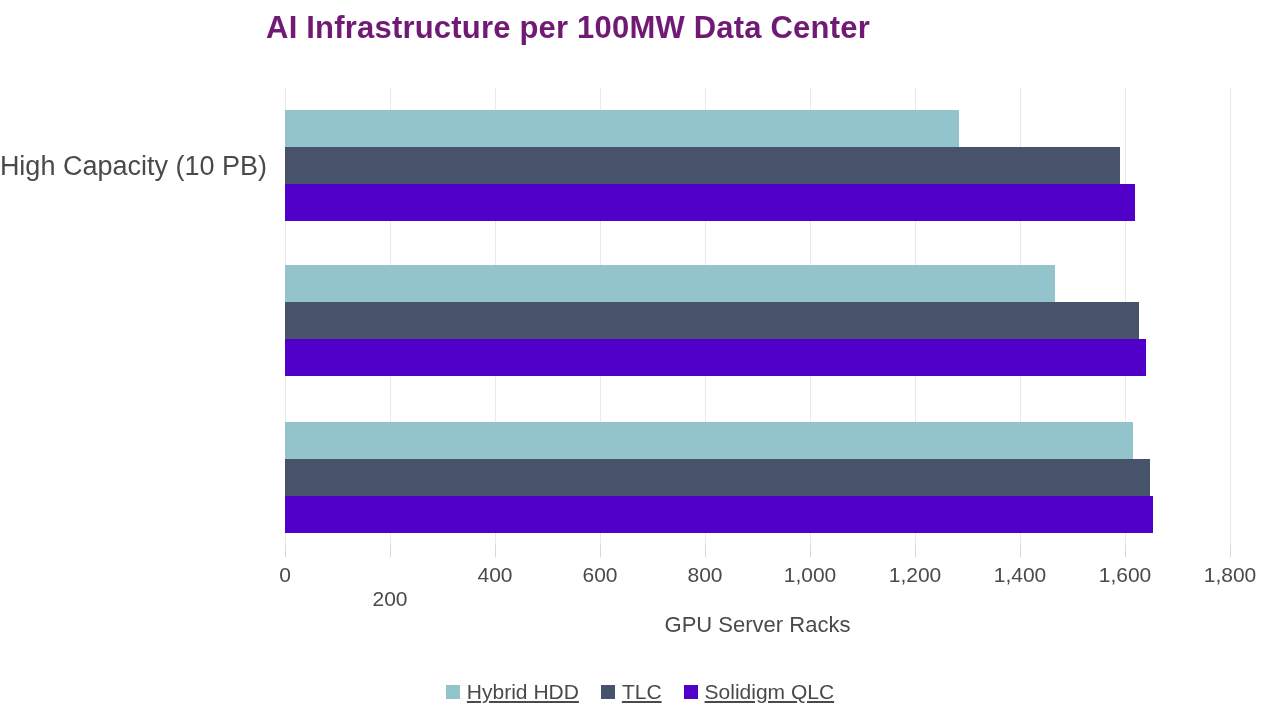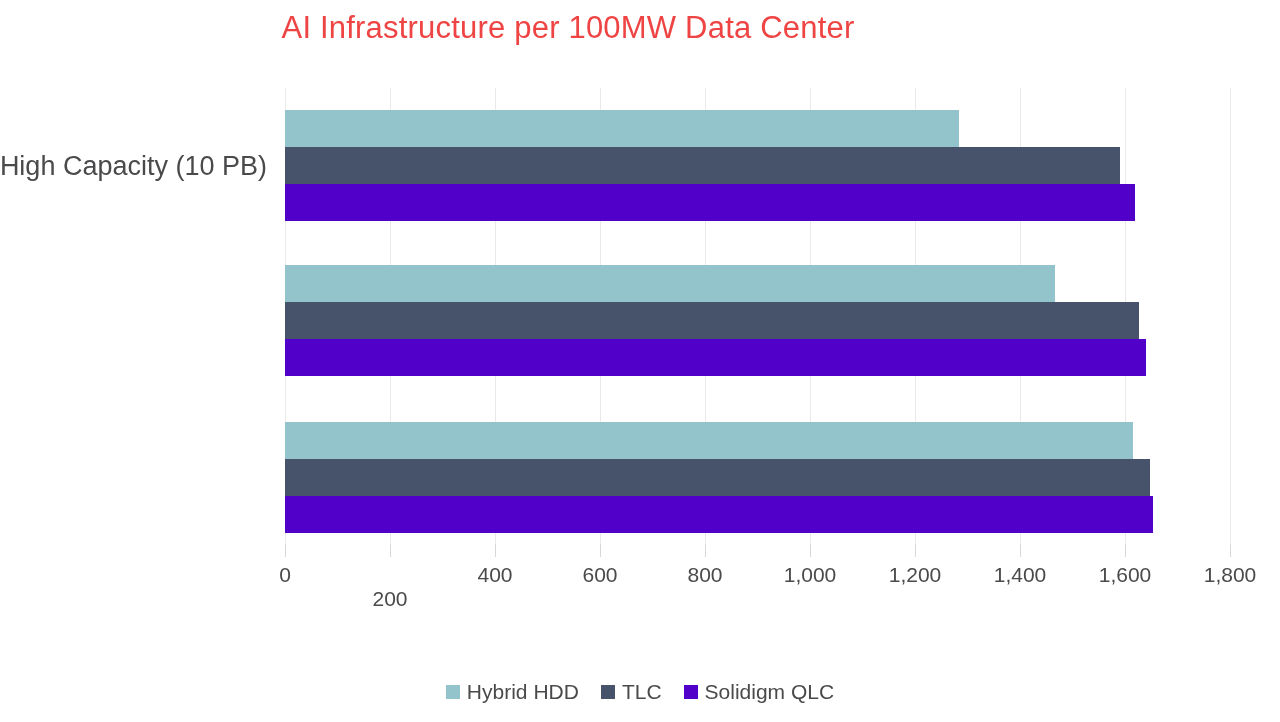--- a/index.html
+++ b/index.html
@@ -21,22 +21,22 @@
   }
 
   
   .chart-title {
     position: absolute;
     top: 10px;
     left: 0;
     width: 1136px;
     text-align: center;
     font-size: 31px;
-    font-weight: 400;
-    color: #ef4444;
+    font-weight: 700;
+    color: #701a75;
     letter-spacing: 0.2px;
     white-space: nowrap;
   }
 
   
   .plot-area {
     position: absolute;
     left: 285px;
     top: 88px;
     width: 945px;
@@ -141,20 +141,21 @@
   }
   .legend-swatch {
     width: 14px;
     height: 14px;
     flex: 0 0 auto;
   }
   .legend-label {
     font-size: 21px;
     color: #4a4a4c;
     white-space: nowrap;
+    text-decoration: underline;
   }
 </style>
 </head>
 <body>
 
 <div id="chart-root">
 
   <div class="chart-title">AI Infrastructure per 100MW Data Center</div>
 
   <div class="plot-area">
@@ -209,20 +210,21 @@
       <div class="x-tick-mark" style="left: 630px;"></div>
       <div class="x-tick-label" style="left: 630px;">1,200</div>
       <div class="x-tick-mark" style="left: 735px;"></div>
       <div class="x-tick-label" style="left: 735px;">1,400</div>
       <div class="x-tick-mark" style="left: 840px;"></div>
       <div class="x-tick-label" style="left: 840px;">1,600</div>
       <div class="x-tick-mark" style="left: 945px;"></div>
       <div class="x-tick-label" style="left: 945px;">1,800</div>
     </div>
 
+  <div class="axis-title">GPU Server Racks</div>
 
   <div class="legend">
       <div class="legend-item">
         <span class="legend-swatch" style="background: rgb(147, 196, 204);"></span>
         <span class="legend-label">Hybrid HDD</span>
       </div>
       <div class="legend-item">
         <span class="legend-swatch" style="background: rgb(70, 83, 107);"></span>
         <span class="legend-label">TLC</span>
       </div>

